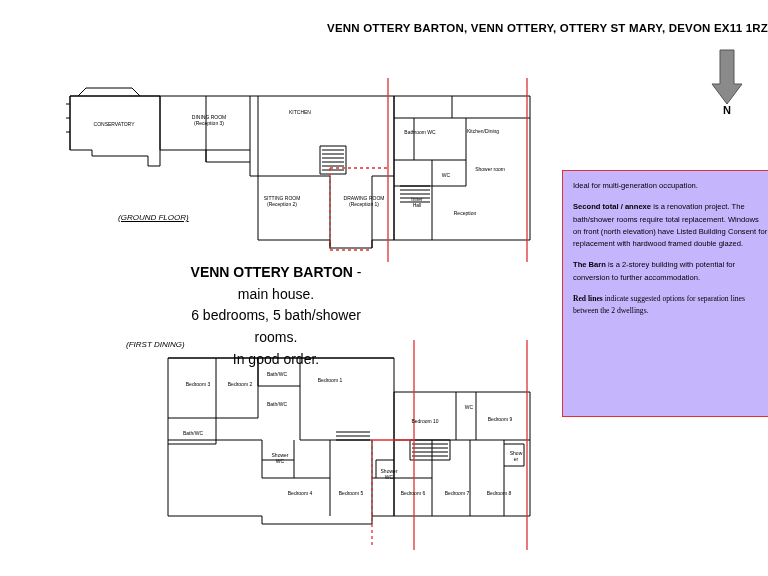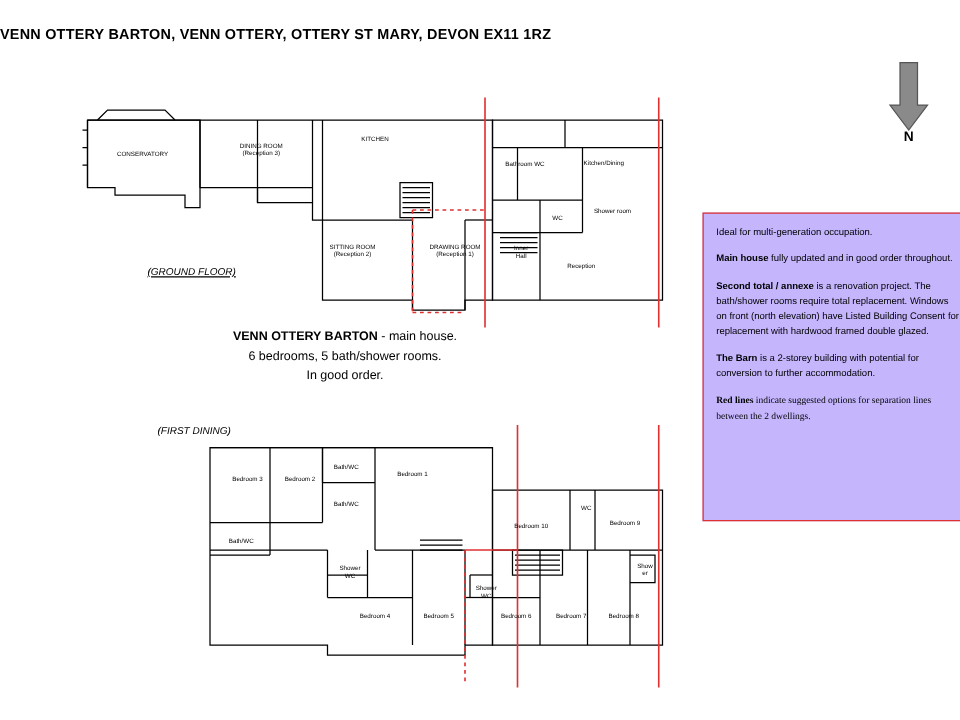--- a/index.html
+++ b/index.html
@@ -12,21 +12,21 @@
   }
   #page {
     position: relative;
     width: 768px; height: 576px;
     background: #ffffff;
   }
   
   #title {
     position: absolute;
     top: 22px; left: 0; width: 768px;
-    text-align: left;
+    text-align: right;
     font-size: 11.5px;
     font-weight: bold;
     letter-spacing: 0.2px;
     color: #000;
   }
   
   #north {
     position: absolute;
     top: 46px; left: 706px;
     width: 42px; height: 70px;
@@ -61,21 +61,21 @@
     font-size: 5px;
     line-height: 1.25;
     text-align: center;
     color: #000;
     white-space: pre-line;
   }
 
   
   .caption {
     position: absolute;
-    font-size: 10px;
+    font-size: 14px;
     line-height: 1.55;
     color: #000;
     text-align: center;
   }
   #caption-main { top: 262px; left: 176px; width: 200px; }
   #caption-main .bold { font-weight: bold; }
   #caption-annexe { top: 262px; left: 410px; width: 128px; }
   #caption-annexe .bold { font-weight: bold; }
   #caption-annexe .ital { font-style: italic; }
 
@@ -256,19 +256,18 @@
 
   <div class="caption" id="caption-main">
     <div><span class="bold">VENN OTTERY BARTON</span><span>  -  main house.</span></div>
     <div>6 bedrooms, 5 bath/shower rooms.</div>
     <div>In good order.</div>
   </div>
 
 
   <div id="notes">
     <p><span class="b"></span><span>Ideal for multi-generation occupation.</span></p>
-    <p><span class="b">Main house</span><span> fully updated and in good order throughout.</span></p>
     <p><span class="b">Second total / annexe</span><span> is a renovation project.  The bath/shower rooms require total replacement.  Windows on front (north elevation) have Listed Building Consent for replacement with hardwood framed double glazed.</span></p>
     <p><span class="b">The Barn</span><span> is a 2-storey building with potential for conversion to further accommodation.</span></p>
     <p><span class="b">Red lines</span><span> indicate suggested options for separation lines between the 2 dwellings.</span></p>
   </div>
 
 </div>
 
 </body></html>

